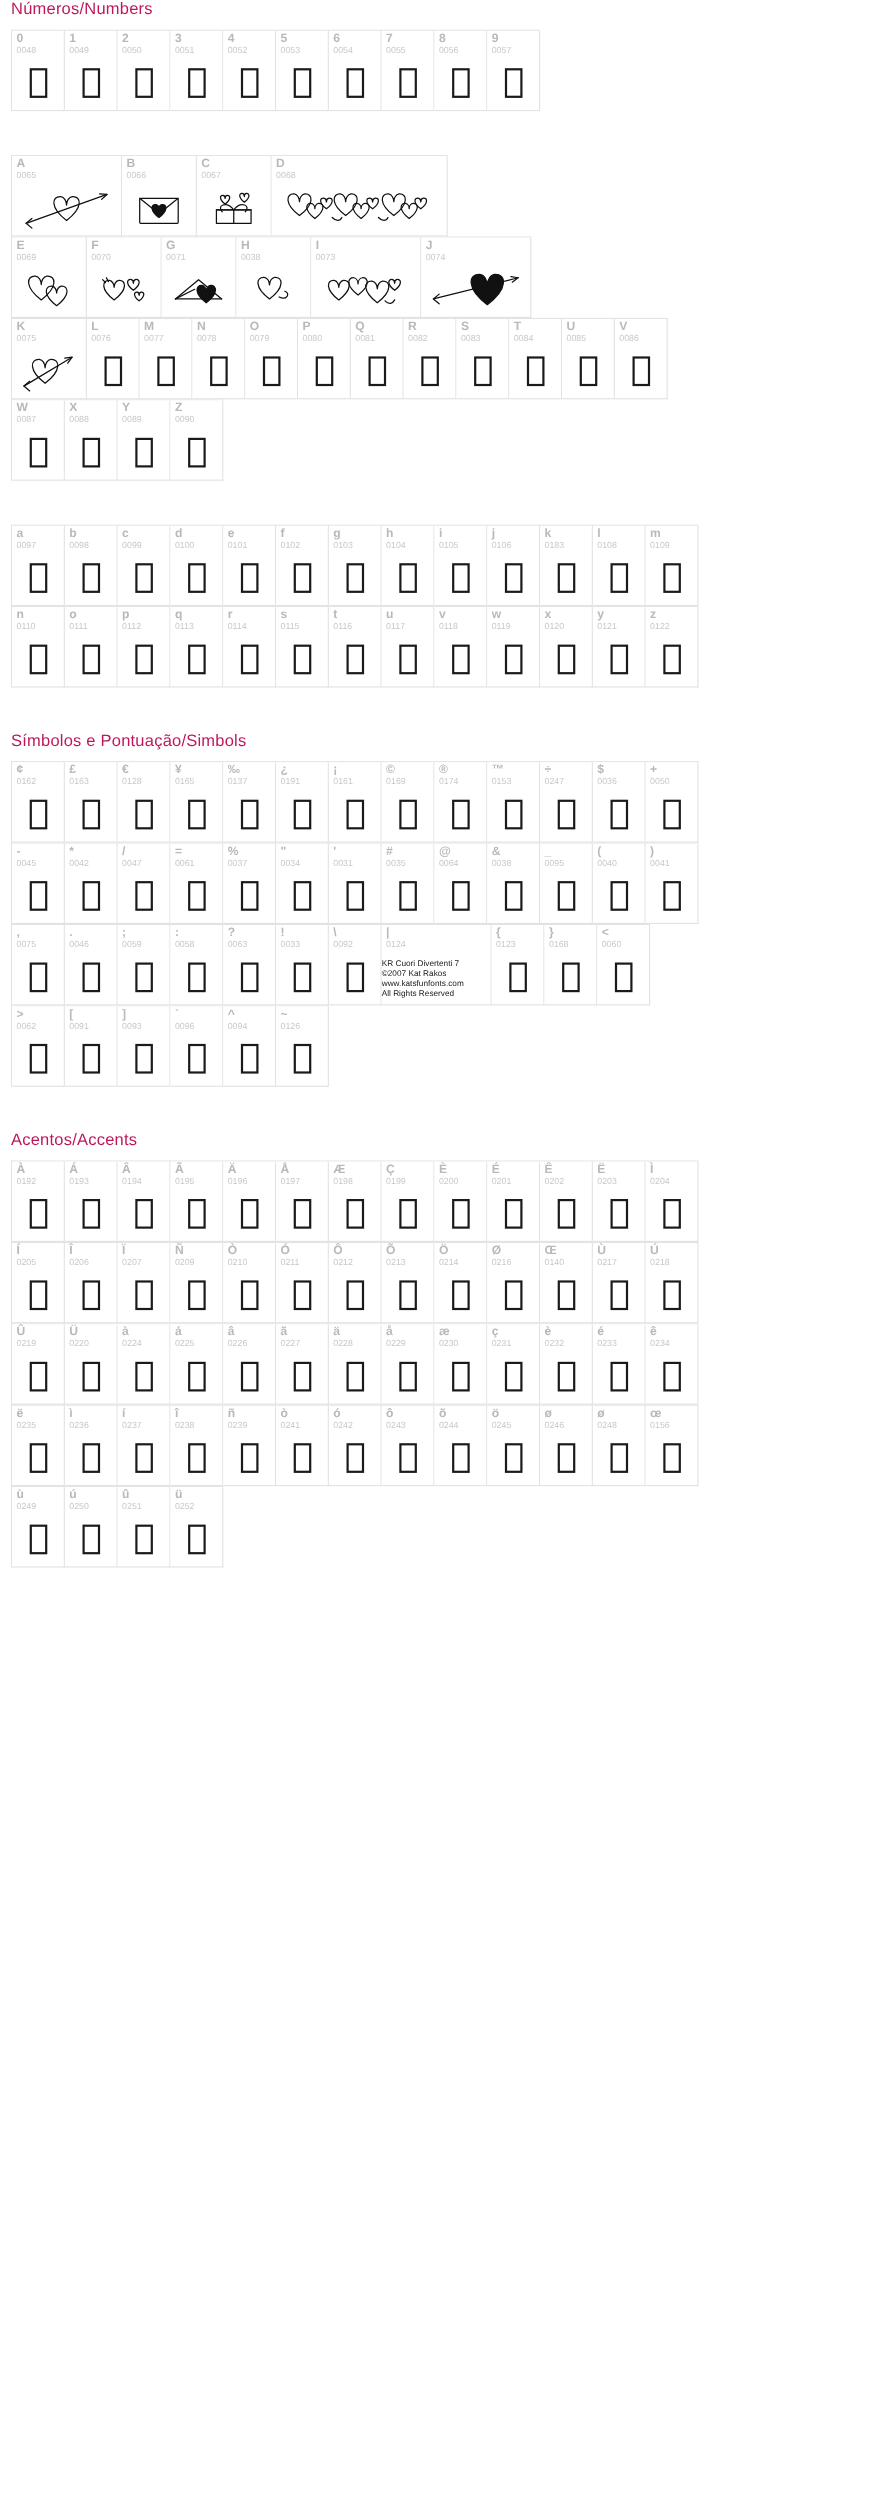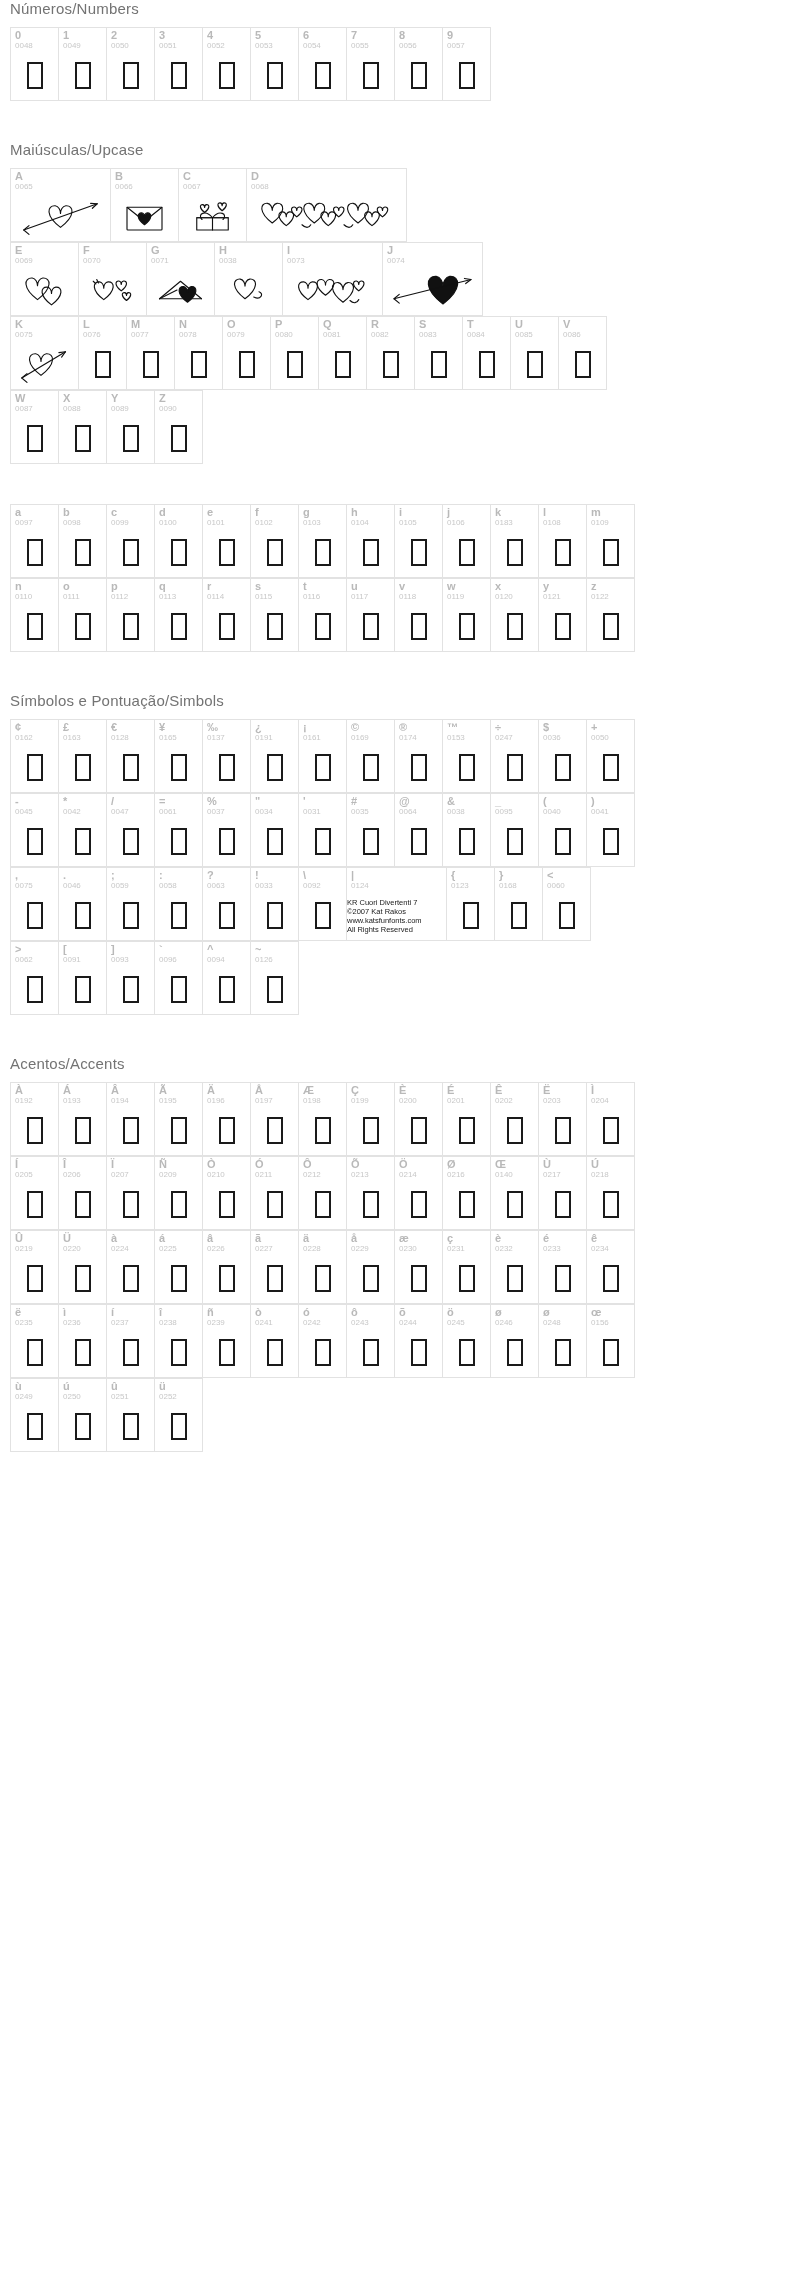--- a/index.html
+++ b/index.html
@@ -15,21 +15,21 @@
   .page {
     width: 810px;
     padding: 0;
     box-sizing: border-box;
   }
   .section {
     margin: 0 0 18px 0;
   }
   .section-title {
     font-size: 15px;
-    color: #737373;
+    color: #be185d;
     font-weight: normal;
     margin: 0 0 10px 10px;
     letter-spacing: 0.2px;
   }
   .row {
     display: flex;
     flex-wrap: nowrap;
     border-top: 1px solid #e2e2e2;
     border-left: 1px solid #e2e2e2;
     width: max-content;
@@ -173,21 +173,20 @@
             <div class="ch">9</div>
             <div class="code">0057</div>
             <div class="glyphbox">
               <div class="tofu"></div>
             </div>
           </div>
         </div>
         <div class="spacer-lg"></div>
       </div>
       <div class="section">
-        <div class="section-title">Maiúsculas/Upcase</div>
         <div class="row">
           <div class="cell w100">
             <div class="ch">A</div>
             <div class="code">0065</div>
             <div class="glyphbox">
               <svg class="art" viewBox="0 0 100 48" xmlns="http://www.w3.org/2000/svg" fill="none" stroke="#111" stroke-width="1.3" stroke-linecap="round" stroke-linejoin="round">
                 <path d="M 50 37 C 32.4 23.8, 34.6 11.7, 43.95 12.25 C 47.8 12.8, 50 17.2, 50 21.05 C 50 17.2, 52.2 12.8, 56.05 12.25 C 65.4 11.7, 67.6 23.8, 50 37 Z"></path>
                 <path d="M 8 40 L 92 10"></path>
                 <path d="M 92 10 L 86.4168158098306 15.179580513771606 M 92 10 L 84.39879742784167 9.529129044202582"></path>
                 <path d="M 8 40 L 14 35 M 8 40 L 14 45"></path>

